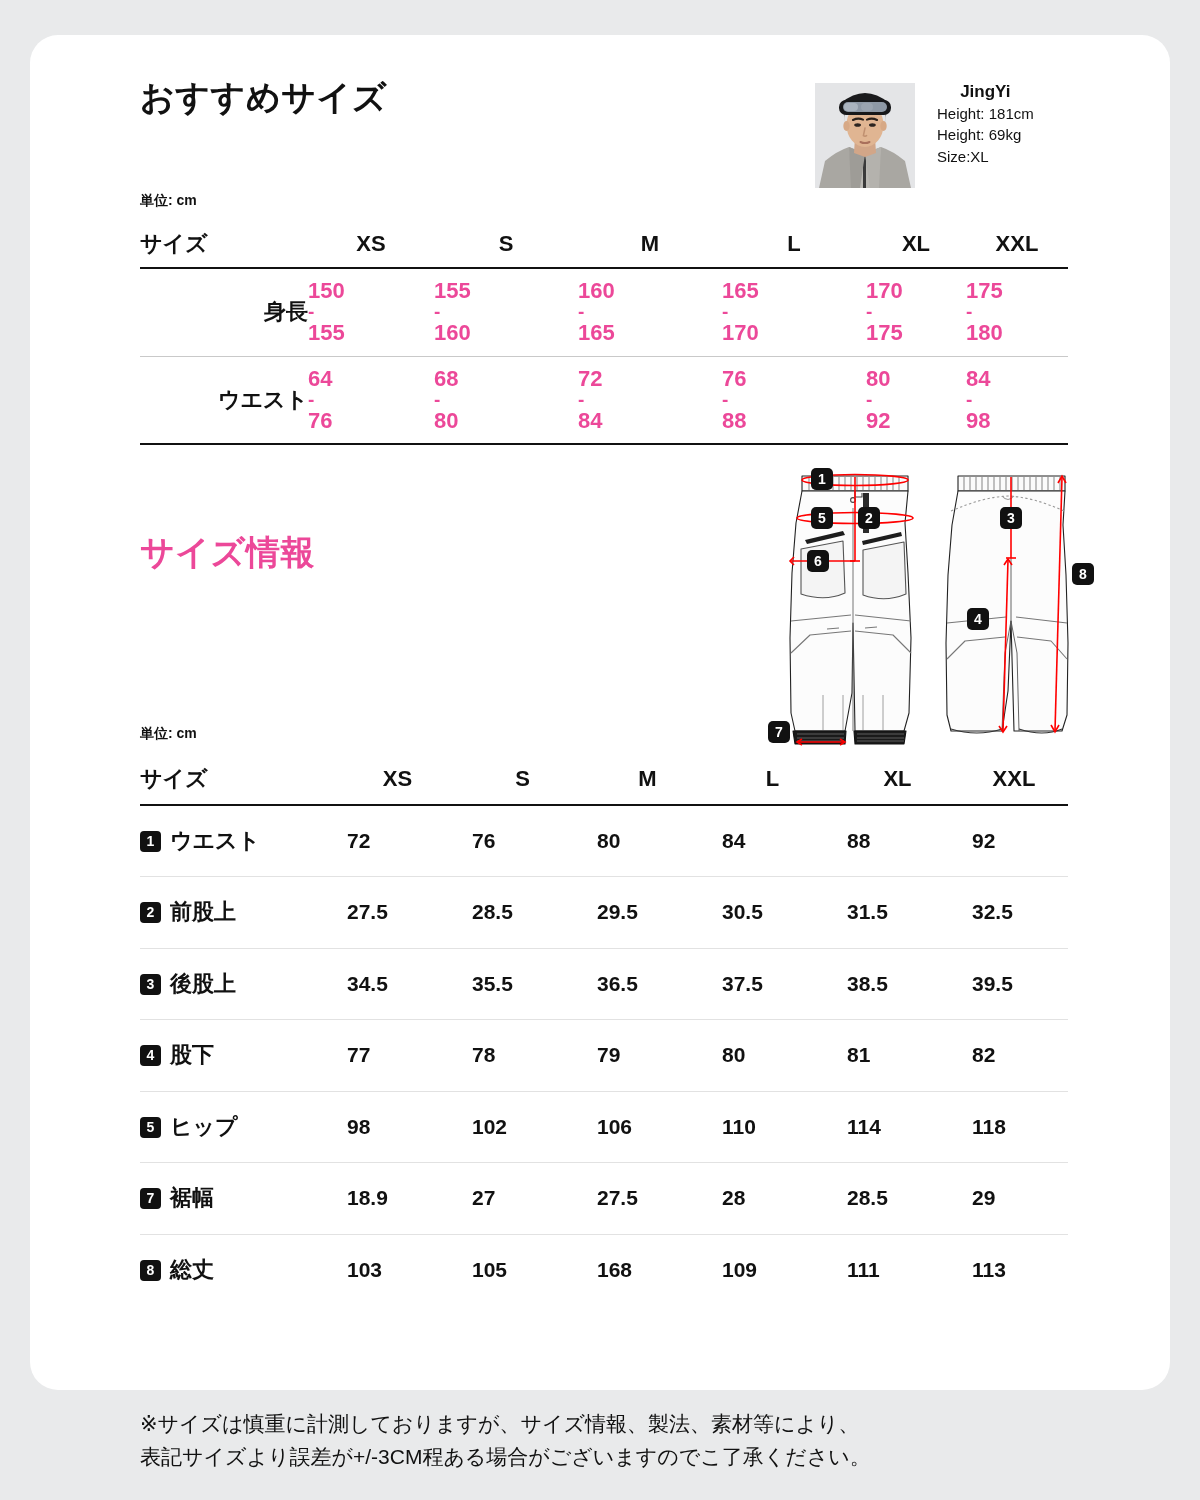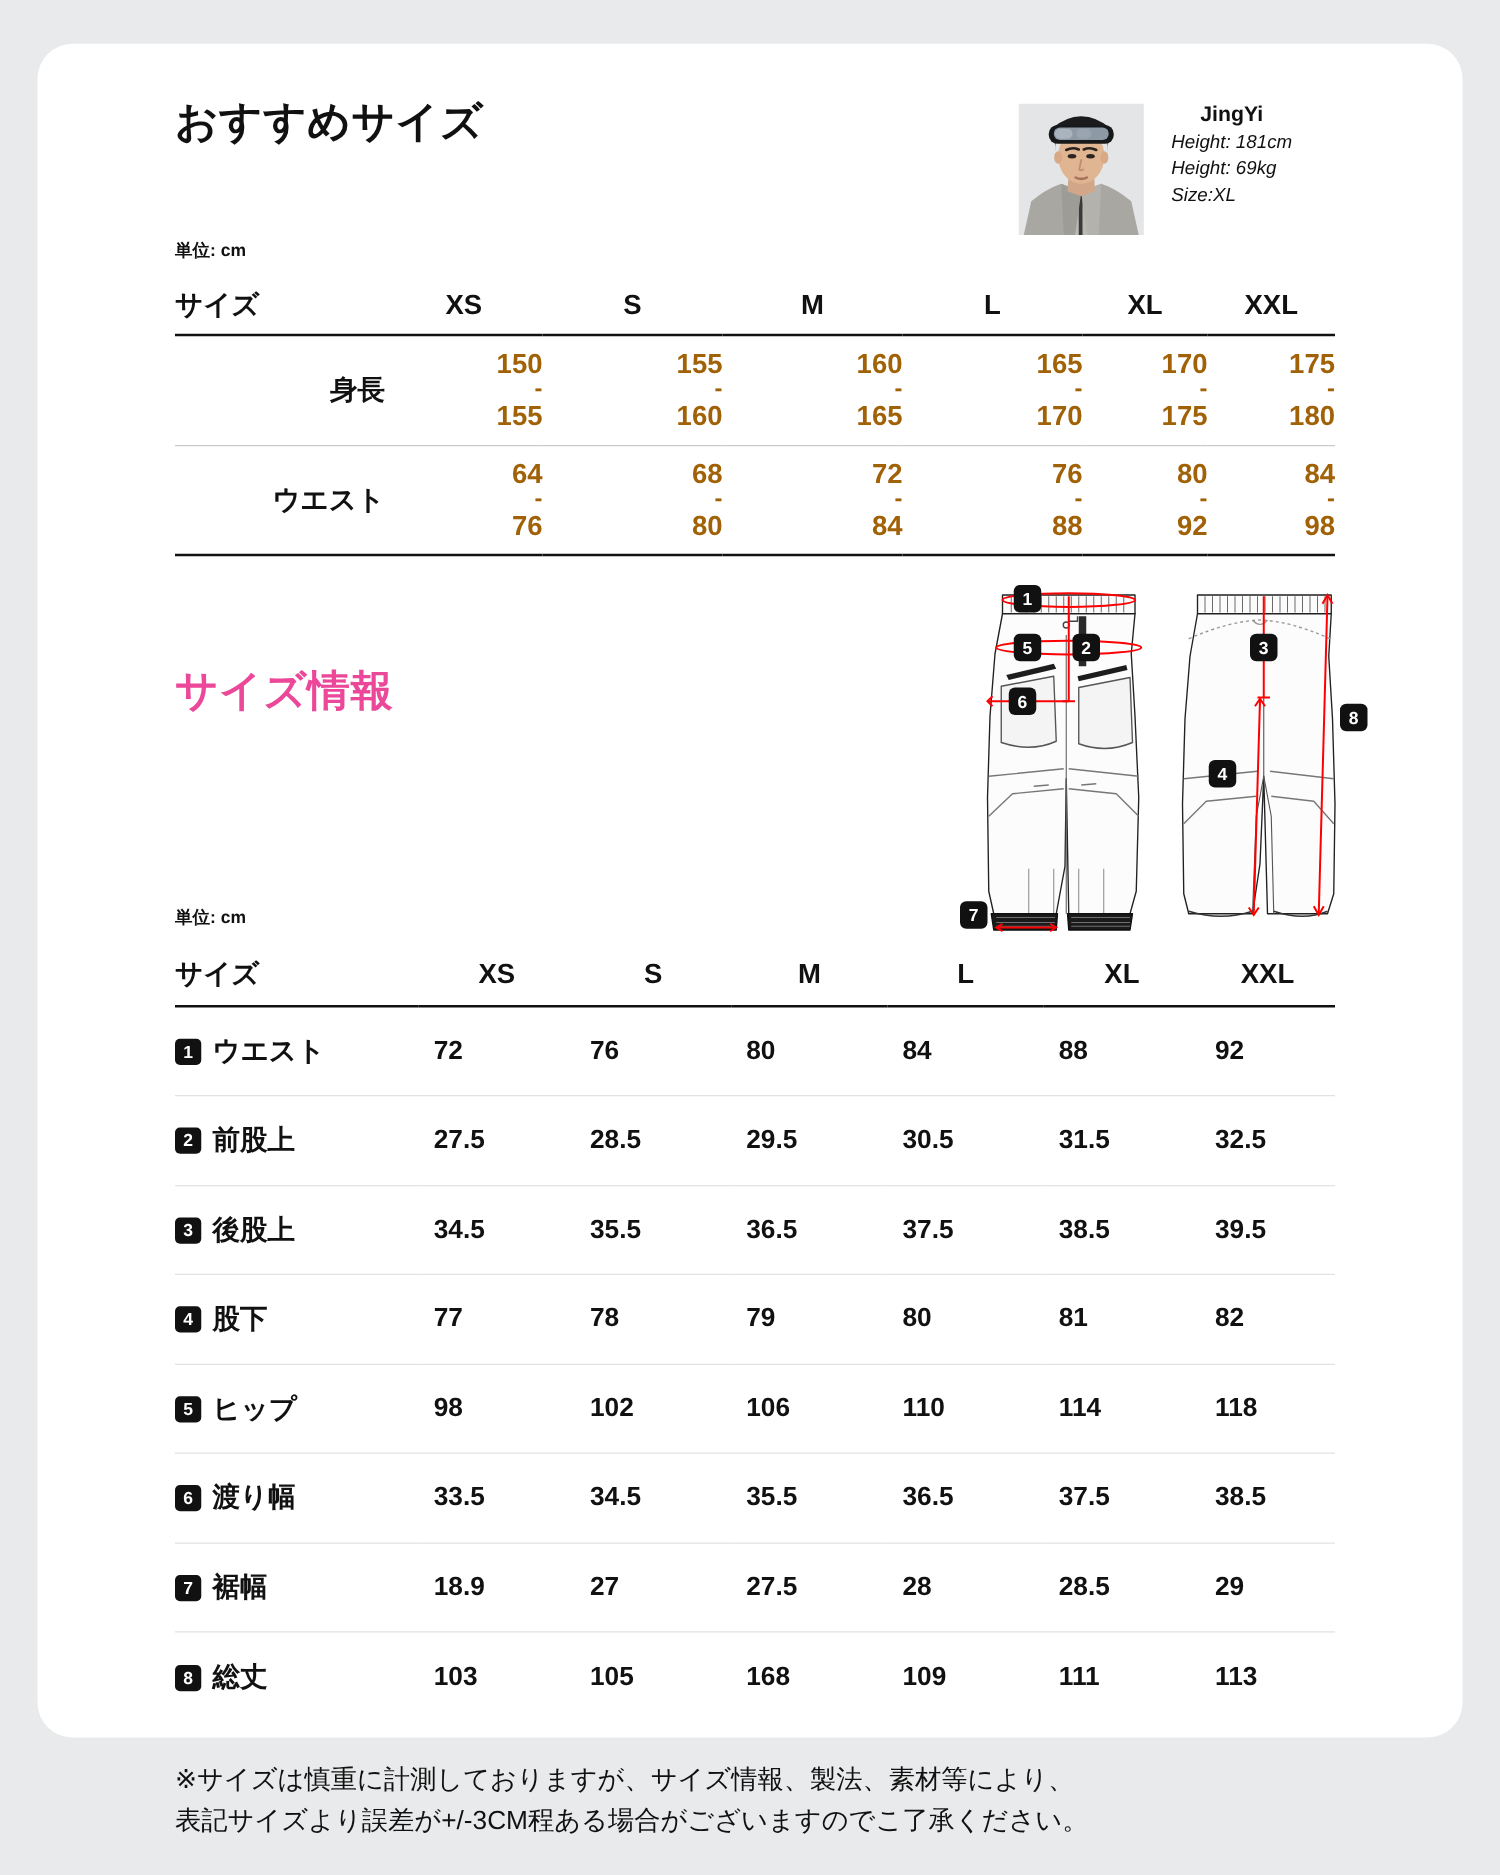--- a/index.html
+++ b/index.html
@@ -25,21 +25,21 @@
     letter-spacing:0.5px;
   }
 
   .profile { position:absolute; left:785px; top:48px; width:330px; height:112px; }
   .profile-photo {
     position:absolute; left:0; top:0; width:100px; height:105px;
     background:#e6e7e9; overflow:hidden;
   }
   .profile-info { position:absolute; left:122px; top:0; }
   .profile-name { font-size:17px; font-weight:700; color:#111; line-height:1.1;text-align:center; }
-  .profile-line { font-size:15px; font-weight:400; color:#111; line-height:1.32; margin-top:2px;font-style:italic; }
+  .profile-line { font-size:15px; font-weight:400; color:#111; line-height:1.32; margin-top:2px; }
   .profile-line:first-of-type { margin-top:7px; }
 
   .unit1 {
     position:absolute; left:110px; top:157px;
     font-size:14px; font-weight:700; color:#111;
   }
 
   
   .tbl { position:absolute; border-collapse:collapse; }
   .tbl td, .tbl th { padding:0; }
@@ -54,21 +54,21 @@
   #table1 .hdr td.val { text-align:center; }
   #table1 .drow td {
     height:88px; vertical-align:middle;
     border-bottom:1.5px solid #c9c9c9;
   }
   #table1 .drow.last td { border-bottom:2px solid #111; }
   #table1 .drow td.lbl {
     font-size:22px; font-weight:700; color:#111; text-align:right;
   }
   #table1 .drow td.val {
-    font-size:22px; font-weight:700; color:#a16207; text-align:right;
+    font-size:22px; font-weight:700; color:#ec4899; text-align:left;
     line-height:1.08;
   }
   #table1 .drow td.val .dash { font-size:19px; display:block; line-height:0.95; }
 
   
   .sec2-title {
     position:absolute; left:110px; top:495px;
     font-size:34px; font-weight:700; color:#ec4899;
     letter-spacing:0.5px;
   }
@@ -421,29 +421,20 @@
         <tr class="drow">
           <td class="lbl"><span class="badge">5</span><span>ヒップ</span></td>
           <td class="val">98</td>
           <td class="val">102</td>
           <td class="val">106</td>
           <td class="val">110</td>
           <td class="val">114</td>
           <td class="val">118</td>
         </tr>
 
-        <tr class="drow">
-          <td class="lbl"><span class="badge">6</span><span>渡り幅</span></td>
-          <td class="val">33.5</td>
-          <td class="val">34.5</td>
-          <td class="val">35.5</td>
-          <td class="val">36.5</td>
-          <td class="val">37.5</td>
-          <td class="val">38.5</td>
-        </tr>
 
         <tr class="drow">
           <td class="lbl"><span class="badge">7</span><span>裾幅</span></td>
           <td class="val">18.9</td>
           <td class="val">27</td>
           <td class="val">27.5</td>
           <td class="val">28</td>
           <td class="val">28.5</td>
           <td class="val">29</td>
         </tr>

